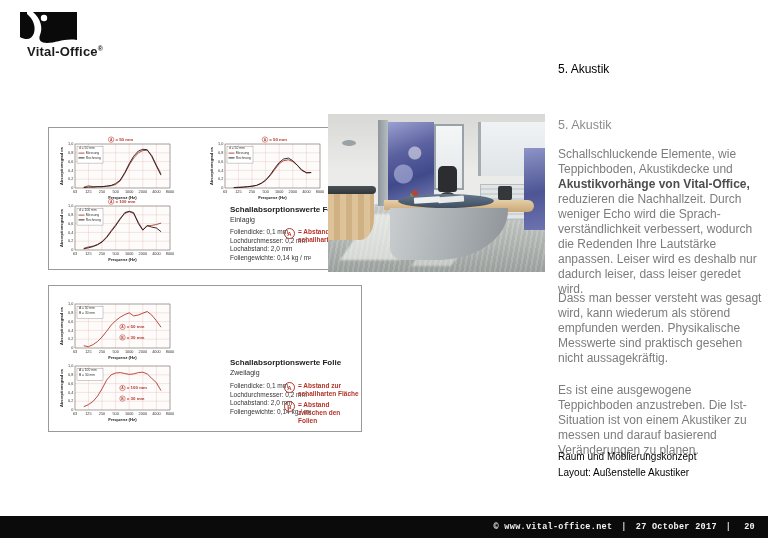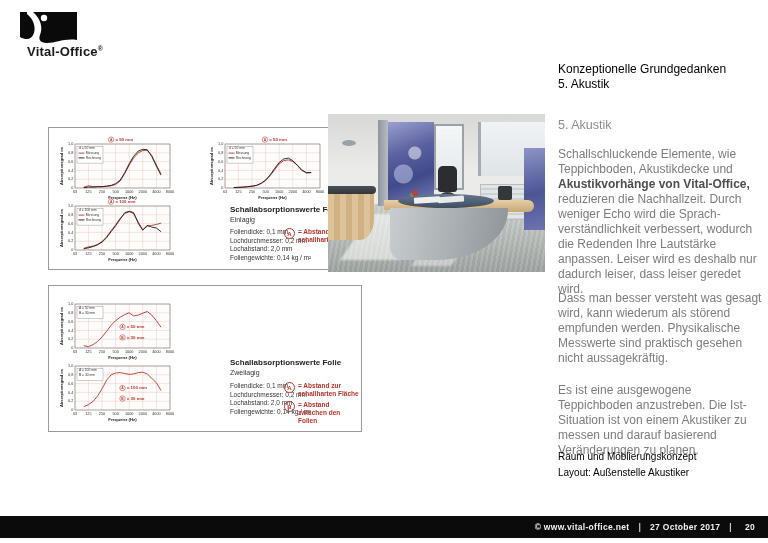--- a/index.html
+++ b/index.html
@@ -41,21 +41,21 @@
   .para{left:558px;width:206px;font-size:12px;line-height:15px;color:#7c7c7c;}
   .para b{color:#4d4d4d;}
   .p1{top:147px;}
   .p2{top:291px;}
   .p3{top:383px;}
   .project{left:558px;top:449px;width:206px;font-size:10px;line-height:15.5px;color:#000;}
 
   
   .footer{left:0;top:516px;width:768px;height:22px;background:#0b0b0b;z-index:8;
     display:flex;align-items:center;justify-content:flex-end;padding-right:13px;box-sizing:border-box;}
-  .footer span{color:#f2f2f2;font-size:8.5px;font-weight:bold;letter-spacing:.3px;}
+  .footer span{color:#f2f2f2;font-size:8.5px;font-weight:bold;letter-spacing:.3px;font-family:Liberation Mono, monospace;}
   .footer .sep{margin:0 9px;color:#cfcfcf;}
   .footer .pagenum{margin-left:4px;}
 </style>
 </head>
 <body>
 
 <div class="abs logo-square">
   <svg viewBox="0 0 57 46" width="57" height="46">
     <rect x="0" y="0" width="57" height="46" fill="#0a0a0a"></rect>
     <path d="M0 46 L0 25 C7 29 12 27 14 21 C16 14 13 7 7 2 L7 0 L13 0 C21 7 23 16 20 23 C18 28 21 31 27 31 C37 31 44 26 57 28 L57 46 Z" fill="#ffffff"></path>
@@ -356,21 +356,20 @@
   <div class="abs" style="left:70px;top:80px;width:96px;height:14px;background:linear-gradient(180deg,#66788e,#3f4d60);border-radius:50%;"></div>
   <div class="abs" style="left:86px;top:83px;width:26px;height:6px;background:#eef0ef;transform:rotate(-4deg);border-radius:1px;box-shadow:24px 1px 0 #e8eae9;"></div>
   <div class="abs" style="left:62px;top:94px;width:118px;height:52px;background:linear-gradient(100deg,#c9cdcf 0%,#a8aeb1 55%,#8d9396 100%);border-radius:0 0 60% 10% / 0 0 95% 26%;"></div>
   <div class="abs" style="left:84px;top:76px;width:6px;height:6px;background:#b2463e;border-radius:50%;box-shadow:-3px 2px 0 -1px #7d8c4a;"></div>
   <div class="abs" style="left:0;top:78px;width:46px;height:48px;background:repeating-linear-gradient(90deg,#dec39a 0 6px,#cfb184 6px 12px);border-radius:0 0 30% 0 / 0 0 45% 0;"></div>
   <div class="abs" style="left:0;top:72px;width:48px;height:8px;background:linear-gradient(180deg,#4a5055,#32373b);border-radius:0 4px 4px 0;"></div>
   <div class="abs" style="left:14px;top:26px;width:14px;height:6px;background:#9ba2a7;border-radius:50%;"></div>
 </div>
 
 <div class="abs rcol-head">
-  <div>Konzeptionelle Grundgedanken</div>
   <div>5. Akustik</div>
 </div>
 
 <div class="abs rcol-label">5. Akustik</div>
 
 <div class="abs para p1"><span>Schallschluckende Elemente, wie Teppichboden, Akustikdecke und </span><b>Akustikvorhänge von Vital-Office,</b><span> reduzieren die Nachhallzeit. Durch weniger Echo wird die Sprach-verständlichkeit verbessert, wodurch die Redenden Ihre Lautstärke anpassen. Leiser wird es deshalb nur dadurch leiser, dass leiser geredet wird.</span></div>
 
 <div class="abs para p2">Dass man besser versteht was gesagt wird, kann wiederum als störend empfunden werden. Physikalische Messwerte sind praktisch gesehen nicht aussagekräftig.</div>
 
 <div class="abs para p3">Es ist eine ausgewogene Teppichboden anzustreben. Die Ist-Situation ist von einem Akustiker zu messen und darauf basierend Veränderungen zu planen.</div>

